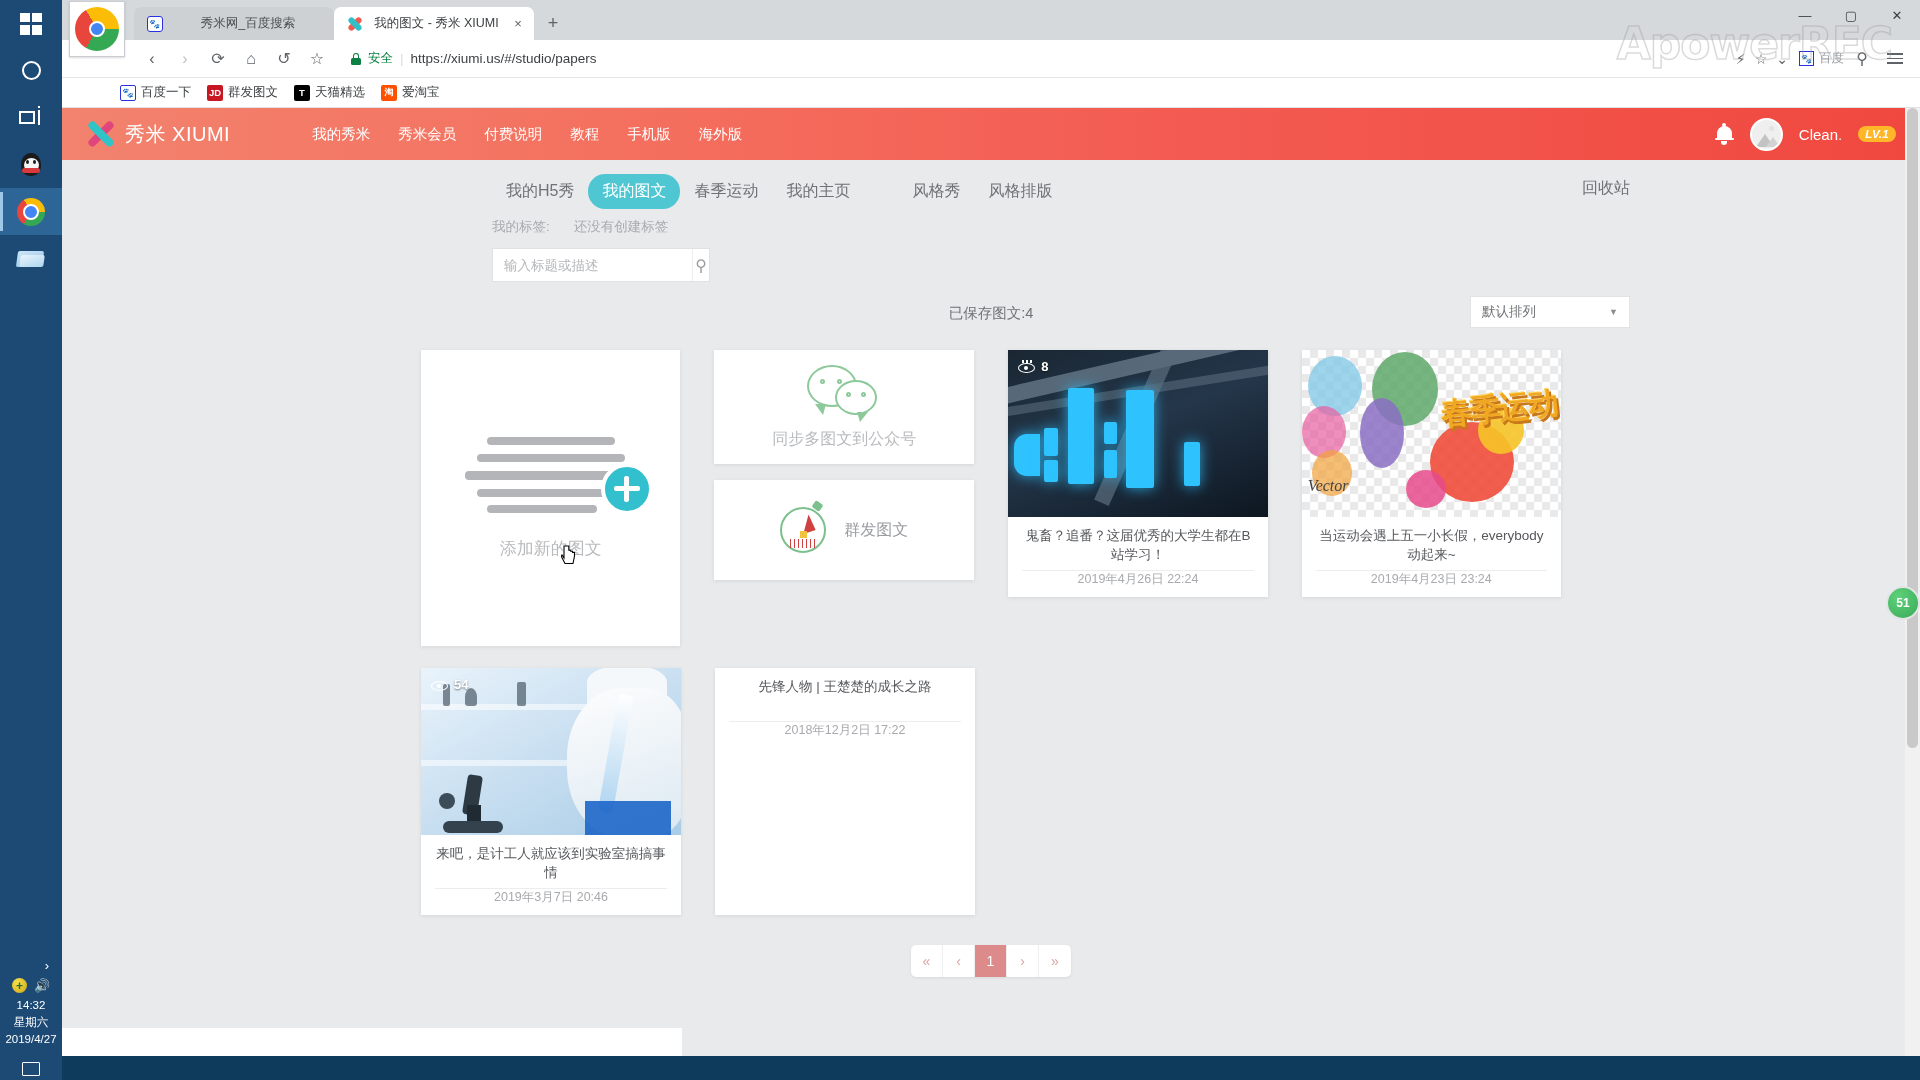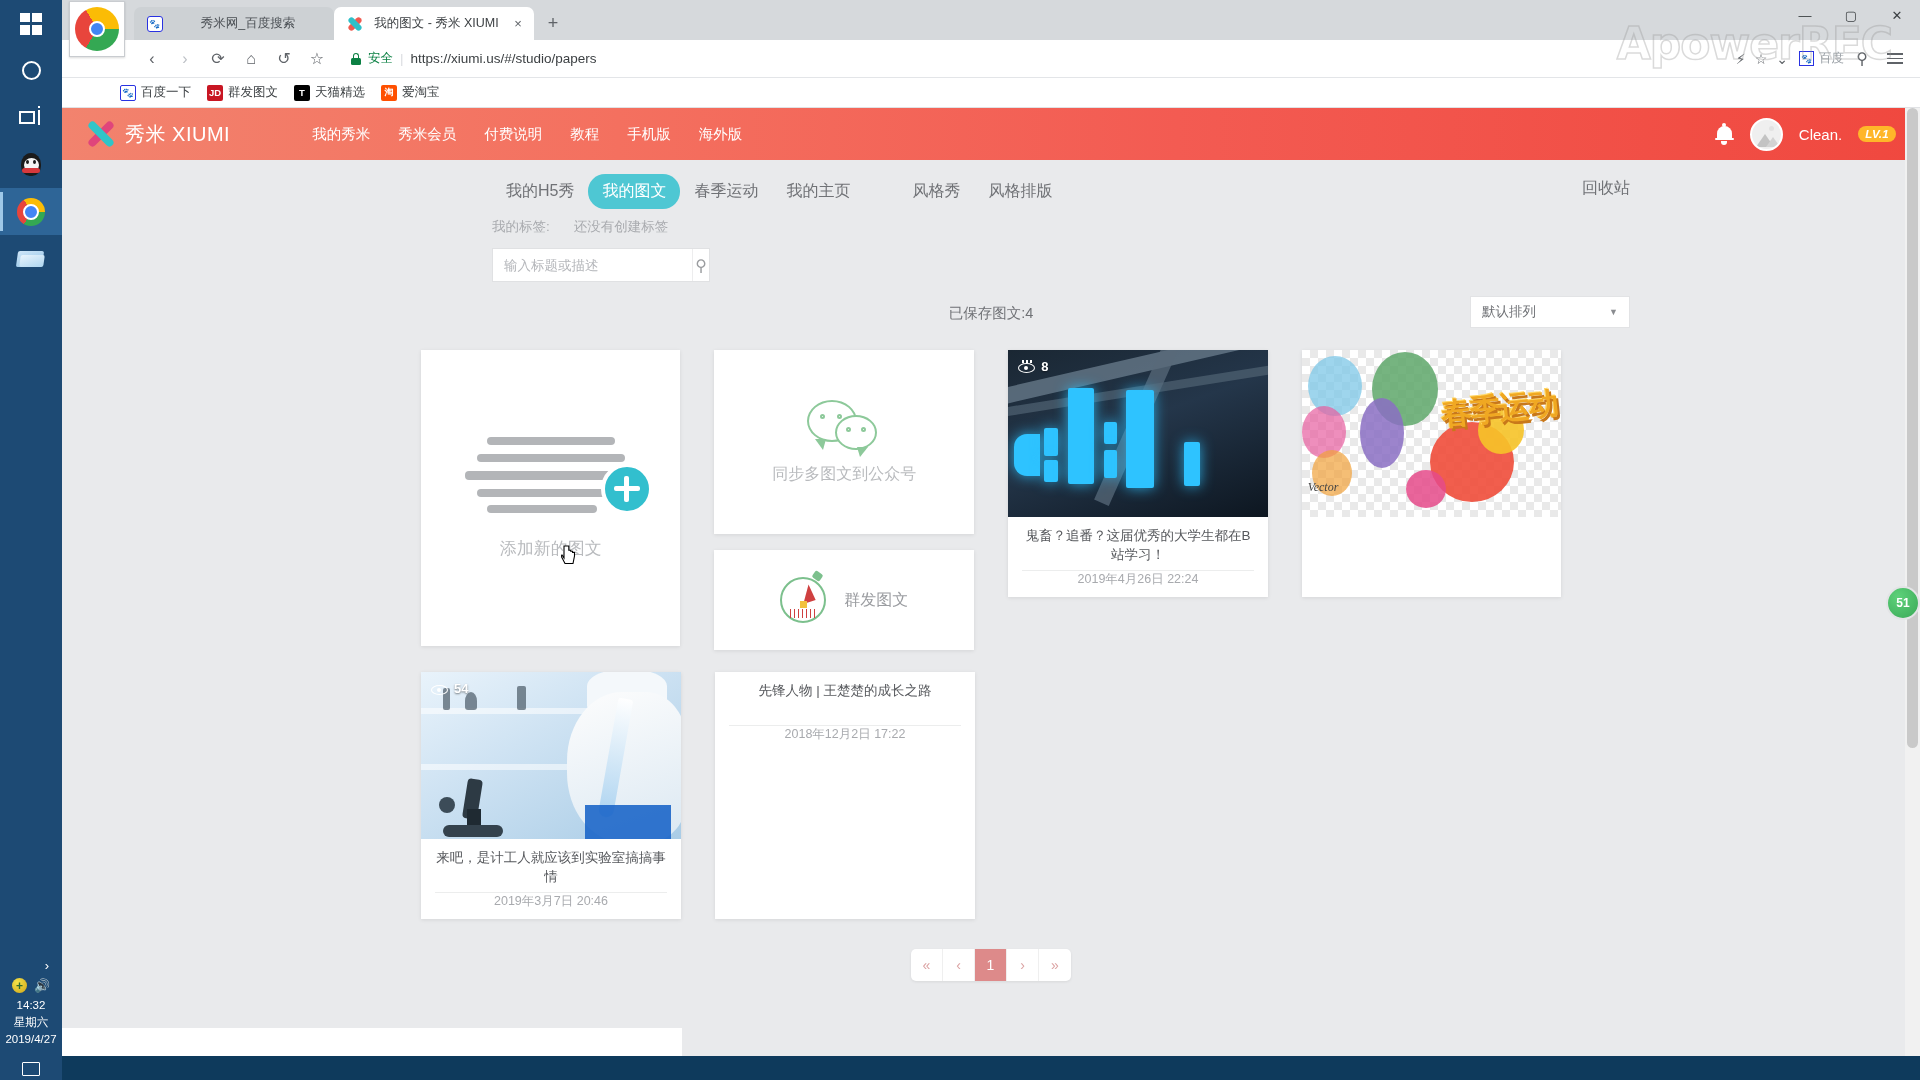--- a/index.html
+++ b/index.html
@@ -245,21 +245,21 @@
   .add-lines i:nth-child(4) { top: 52px; left: 12px; width: 130px; }
   .add-lines i:nth-child(5) { top: 68px; left: 22px; width: 110px; }
   .add-plus { position: absolute; right: -16px; top: 26px; width: 52px; height: 52px; border-radius: 50%;
     background: #32bfce; border: 4px solid #fff; display: flex; align-items: center; justify-content: center; }
   .add-plus::before, .add-plus::after { content: ""; position: absolute; background: #fff; border-radius: 2px; }
   .add-plus::before { width: 26px; height: 5px; }
   .add-plus::after { width: 5px; height: 26px; }
   .add-label { font-size: 17px; color: #b9bbbe; }
   .cursor-hand { position: absolute; left: 96px; top: 107px; width: 18px; height: 24px; z-index: 5; }
 
-  .card-wx { height: 184px; display: flex; flex-direction: column; align-items: center; justify-content: center; gap: 12px; }
+  .card-wx { height: 114px; display: flex; flex-direction: column; align-items: center; justify-content: center; gap: 12px; }
   .wx-ico { width: 74px; height: 52px; position: relative; }
   .wx-b1 { position: absolute; left: 0; top: 0; width: 50px; height: 42px; border: 2.4px solid #8dc99a;
     border-radius: 50%; }
   .wx-b1 .t { position: absolute; left: 6px; bottom: -10px; width: 0; height: 0;
     border-left: 8px solid transparent; border-right: 3px solid transparent; border-top: 11px solid #8dc99a; }
   .wx-b2 { position: absolute; left: 28px; top: 15px; width: 42px; height: 35px; border: 2.4px solid #8dc99a;
     border-radius: 50%; background: #fff; }
   .wx-b2 .t { position: absolute; right: 7px; bottom: -9px; width: 0; height: 0;
     border-right: 8px solid transparent; border-left: 3px solid transparent; border-top: 10px solid #8dc99a; }
   .wx-eye { position: absolute; width: 5px; height: 5px; border-radius: 50%; border: 2px solid #8dc99a; }
@@ -309,21 +309,21 @@
   .th-bili .g6 { left: 96px; top: 100px; width: 13px; height: 28px; }
   .th-bili .g7 { left: 118px; top: 40px; width: 28px; height: 98px; }
   .th-bili .g8 { left: 176px; top: 92px; width: 16px; height: 44px; }
 
   .th-sport { background:
      repeating-conic-gradient(#e9e9e9 0% 25%, #ffffff 0% 50%) 0 0 / 16px 16px; }
   .th-sport .blob { position: absolute; border-radius: 50%; filter: blur(.4px); }
   .th-sport .txt { position: absolute; right: 4px; top: 38px; font-size: 31px; font-weight: 700;
     color: #f0a822; text-shadow: 2px 3px 0 #c8781a, -1px -1px 0 #ffd766; letter-spacing: -2px;
     transform: rotate(-6deg); white-space: nowrap; }
-  .th-sport .vector { position: absolute; left: 6px; bottom: 22px; font-style: italic; font-size: 12px; color: #444;
+  .th-sport .vector { position: absolute; left: 6px; bottom: 22px; font-style: italic; font-size: 16px; color: #444;
     font-family: "Liberation Serif", serif; }
 
   .th-lab { background: linear-gradient(150deg, #e9f3fb 0%, #cfe3f3 40%, #a9cce6 100%); }
   .th-lab .shelf { position: absolute; background: rgba(255,255,255,.55); }
   .th-lab .s1 { left: 0; top: 36px; width: 200px; height: 6px; }
   .th-lab .s2 { left: 0; top: 92px; width: 180px; height: 6px; }
   .th-lab .bt { position: absolute; background: #4a5a66; border-radius: 2px; opacity: .7; }
   .th-lab .b1 { left: 22px; top: 16px; width: 7px; height: 22px; }
   .th-lab .b2 { left: 44px; top: 20px; width: 12px; height: 18px; border-radius: 50% 50% 3px 3px; }
   .th-lab .b3 { left: 96px; top: 14px; width: 9px; height: 24px; }
@@ -680,20 +680,24 @@
             <span class="blob" style="left:0;top:56px;width:44px;height:52px;background:#e85fa0;opacity:.7"></span>
             <span class="blob" style="left:10px;top:100px;width:40px;height:46px;background:#f2a33c;opacity:.7"></span>
             <span class="blob" style="left:70px;top:2px;width:66px;height:74px;background:#5fa86b;opacity:.85"></span>
             <span class="blob" style="left:58px;top:48px;width:44px;height:70px;background:#8b6fc4;opacity:.85"></span>
             <span class="blob" style="left:128px;top:72px;width:84px;height:80px;background:#f04d3a;opacity:.9"></span>
             <span class="blob" style="left:176px;top:56px;width:46px;height:48px;background:#f7c429;opacity:.9"></span>
             <span class="blob" style="left:104px;top:120px;width:40px;height:38px;background:#e64b8a;opacity:.85"></span>
             <span class="txt">春季运动</span>
             <span class="vector">Vector</span>
           </div>
+          <div class="card-body">
+            <div class="card-title">当运动会遇上五一小长假，everybody动起来~</div>
+            <div class="card-date">2019年4月23日 23:24</div>
+          </div>
         </div>
 
       </div>
 
       <div class="row" style="margin-top:22px">
 
         <div class="card card-post">
           <div class="thumb th-lab">
             <span class="shelf s1"></span>
               <span class="shelf s2"></span>

